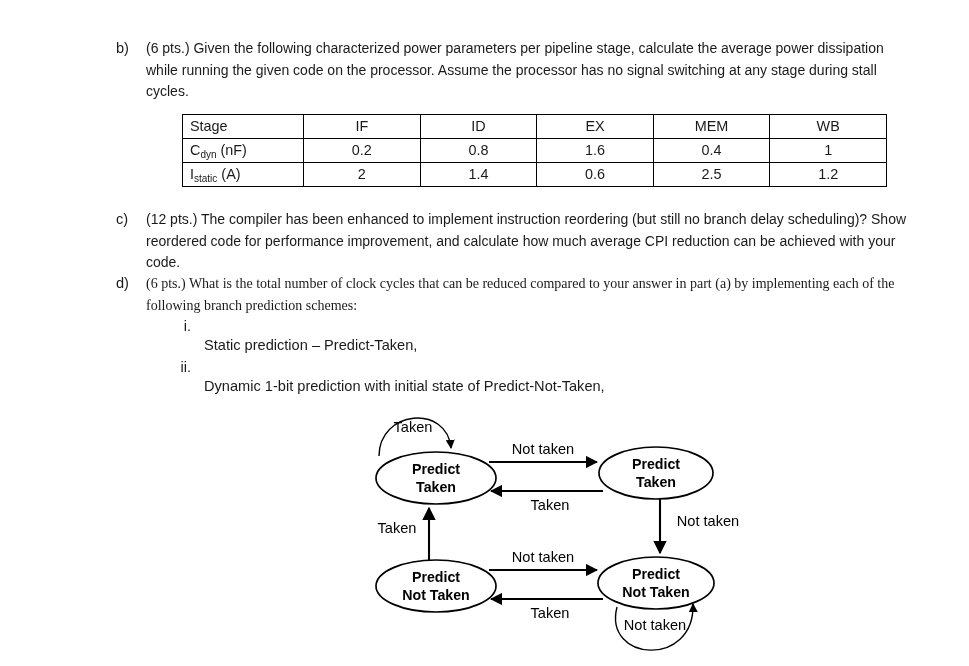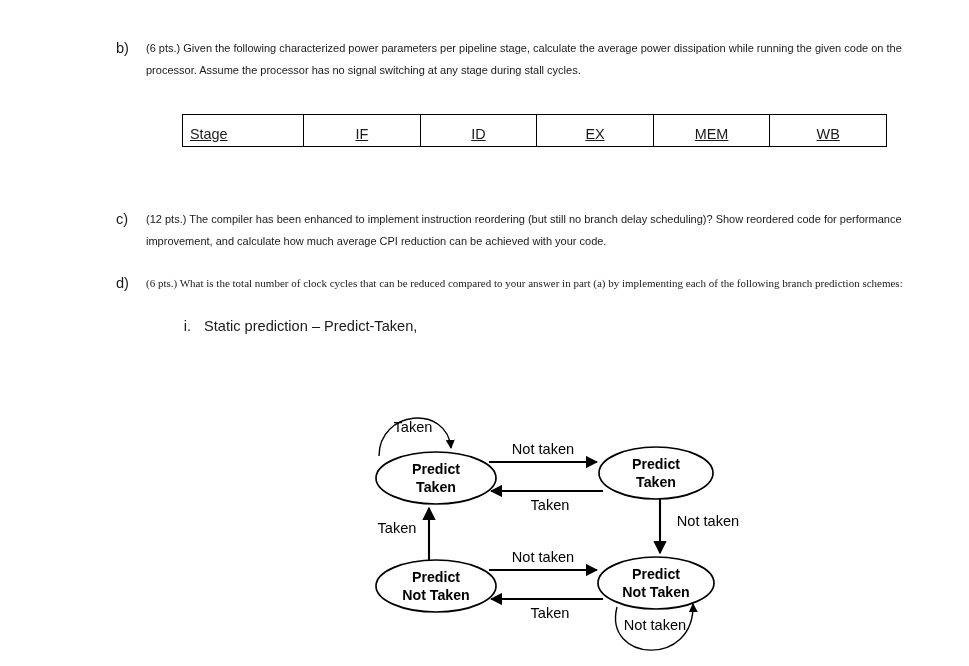--- a/index.html
+++ b/index.html
@@ -27,21 +27,21 @@
     display: flex;
     align-items: flex-start;
   }
   .qlabel {
     width: 30px;
     flex: 0 0 30px;
     font-size: 14.6px;
     line-height: 21.5px;
   }
   .qbody {
-    font-size: 11px;
+    font-size: 14px;
     line-height: 21.5px;
     text-align: left;
   }
 
   
   #part-b { left: 116px; top: 38px; width: 790px; }
   #part-b .qbody { width: 757px; }
 
   
   #power-table {
@@ -49,26 +49,25 @@
     left: 182px;
     top: 114px;
     width: 704px;
     border-collapse: collapse;
     table-layout: fixed;
     font-size: 14.4px;
   }
   #power-table td, #power-table th {
     border: 1.2px solid #000000;
     height: 23px;
-    padding: 8px 0 0 0;
+    padding: 0 0 0 0;
     font-weight: normal;
     text-align: center;
     vertical-align: middle;
     line-height: 21px;
-    text-decoration: underline;
   }
   #power-table .rowhead {
     text-align: left;
     padding-left: 7px;
   }
   #power-table col.c0 { width: 121px; }
   #power-table col.cx { width: 116.6px; }
   .sub { font-size: 10px; vertical-align: baseline; position: relative; top: 3px; }
 
   
@@ -92,21 +91,21 @@
     display: flex;
     align-items: flex-start;
   }
   .rnum {
     width: 36px;
     flex: 0 0 36px;
     text-align: right;
     padding-right: 13px;
     box-sizing: border-box;
   }
-  .rtext { flex: 1 1 auto; }
+  .rtext { flex: 1 1 auto; margin-top: 19px; }
 
   
   #state-diagram {
     position: absolute;
     left: 355px;
     top: 400px;
     width: 400px;
     height: 262px;
   }
   #state-diagram svg { display: block; }
@@ -144,37 +143,57 @@
     </colgroup>
     <tbody>
       <tr>
         <td class="rowhead"><span>Stage</span></td>
         <td>IF</td>
         <td>ID</td>
         <td>EX</td>
         <td>MEM</td>
         <td>WB</td>
       </tr>
+      <tr>
+        <td class="rowhead"><span>C</span><span class="sub">dyn</span><span> (nF)</span></td>
+        <td>0.2</td>
+        <td>0.8</td>
+        <td>1.6</td>
+        <td>0.4</td>
+        <td>1</td>
+      </tr>
+      <tr>
+        <td class="rowhead"><span>I</span><span class="sub">static</span><span> (A)</span></td>
+        <td>2</td>
+        <td>1.4</td>
+        <td>0.6</td>
+        <td>2.5</td>
+        <td>1.2</td>
+      </tr>
     </tbody>
   </table>
 
   <div class="qblock" id="part-c">
     <div class="qlabel">c)</div>
     <div class="qbody">(12 pts.) The compiler has been enhanced to implement instruction reordering (but still no branch delay scheduling)? Show reordered code for performance improvement, and calculate how much average CPI reduction can be achieved with your code.</div>
   </div>
 
   <div class="qblock" id="part-d">
     <div class="qlabel">d)</div>
     <div class="qbody">(6 pts.) What is the total number of clock cycles that can be reduced compared to your answer in part (a) by implementing each of the following branch prediction schemes:</div>
   </div>
 
   <div class="roman-list">
     <div class="ritem">
       <div class="rnum">i.</div>
       <div class="rtext">Static prediction – Predict-Taken,</div>
+    </div>
+    <div class="ritem">
+      <div class="rnum">ii.</div>
+      <div class="rtext">Dynamic 1-bit prediction with initial state of Predict-Not-Taken,</div>
     </div>
   </div>
 
   <div id="state-diagram">
     <svg width="400" height="262" viewBox="0 0 400 262" xmlns="http://www.w3.org/2000/svg">
       <defs>
         <marker id="arrow" viewBox="0 0 10 10" refX="9" refY="5" markerWidth="6.5" markerHeight="6.5" orient="auto-start-reverse">
           <path d="M 0 0 L 10 5 L 0 10 z" fill="#000000"></path>
         </marker>
       </defs>

